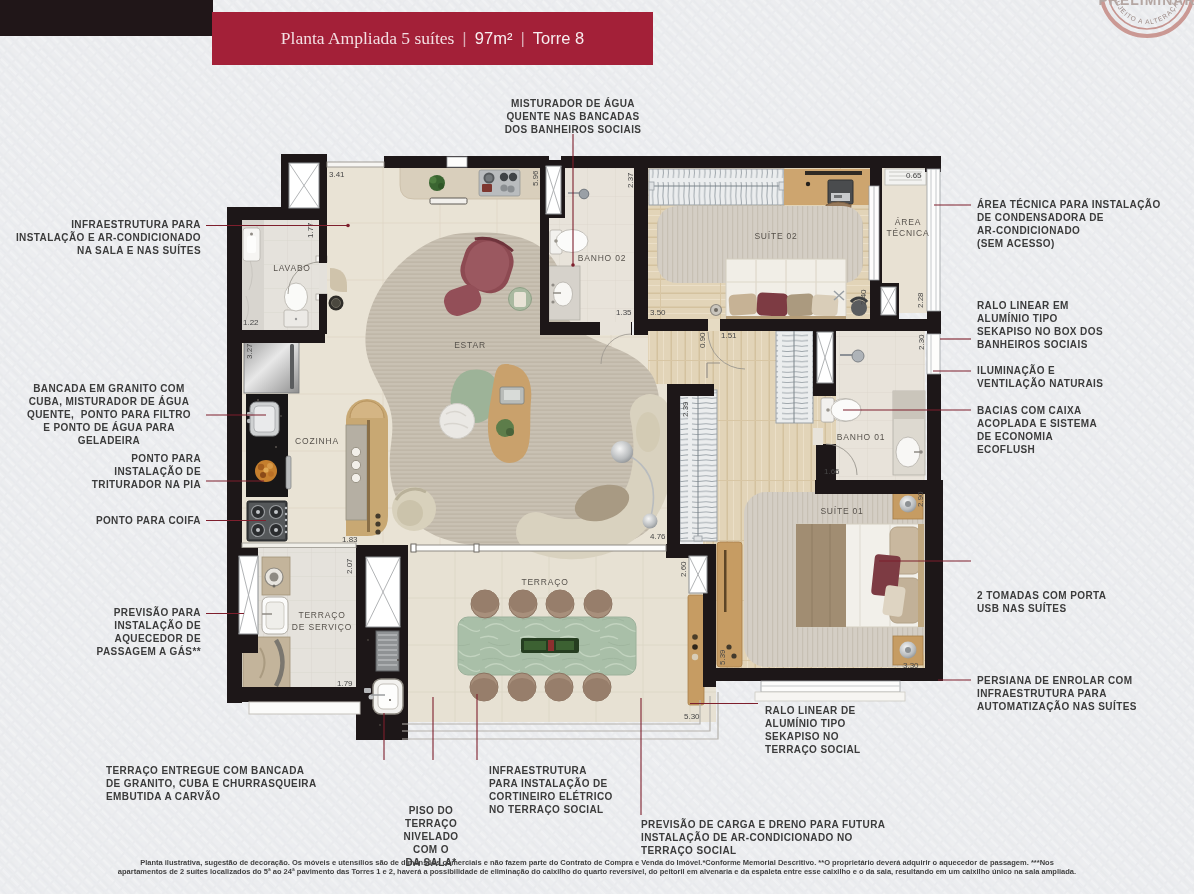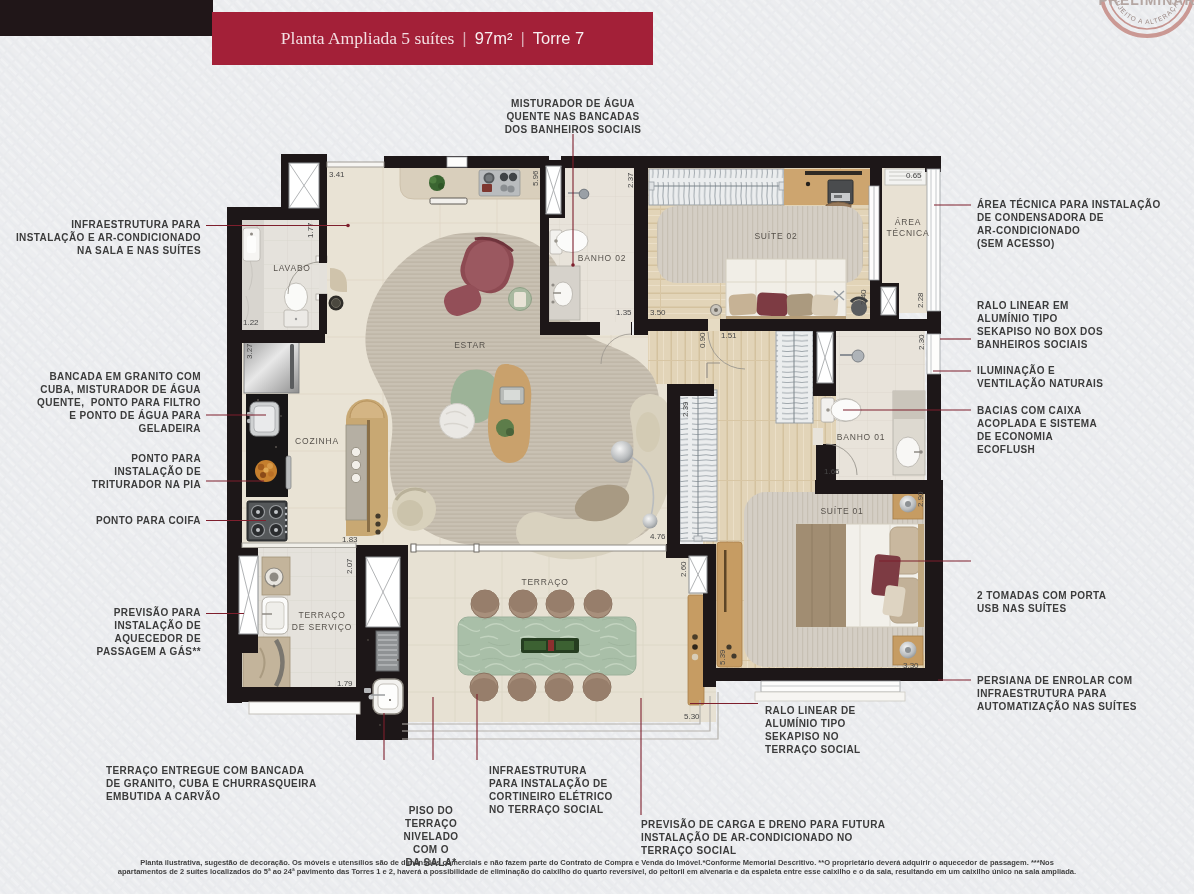--- a/index.html
+++ b/index.html
@@ -49,21 +49,21 @@
 
 <div style="position:absolute;left:0;top:0;width:213px;height:36px;background:#201618"></div>
 
 <div style="position:absolute;left:212px;top:12px;width:441px;height:53px;background:#a32038"></div>
 
 <div style="position:absolute;left:212px;top:12px;width:441px;height:53px;display:flex;align-items:center;justify-content:center;color:#f3dee2;">
  <span style="font-family:'Liberation Serif',serif;font-size:17.5px;">Planta Ampliada 5 suítes</span>
  <span style="font-size:17px;font-weight:100;color:#d8a9b2;margin:0 8px;">|</span>
  <span style="font-size:16.5px;color:#f7edef;">97m²</span>
  <span style="font-size:17px;color:#d8a9b2;margin:0 8px;">|</span>
- <span style="font-size:16.5px;color:#f7edef;">Torre 7</span>
+ <span style="font-size:16.5px;color:#f7edef;">Torre 8</span>
 </div>
 
 <svg width="1194" height="894" style="position:absolute;left:0;top:0" font-family="Liberation Sans,sans-serif">
 <defs>
  <pattern id="rugH" width="4" height="4" patternUnits="userSpaceOnUse">
    <rect width="4" height="4" fill="#c9c1b3"></rect>
         <rect y="1.5" width="4" height="1.2" fill="#bcb3a3"></rect>
  </pattern>
  <pattern id="rugV" width="5" height="5" patternUnits="userSpaceOnUse">
    <rect width="5" height="5" fill="#d4cec5"></rect>
@@ -677,21 +677,21 @@
  <line x1="690" y1="703.5" x2="758" y2="703.5"></line>
 </g>
 <circle cx="348" cy="225.5" r="1.8" fill="#7e1f2d"></circle>
 <circle cx="573" cy="265" r="1.8" fill="#7e1f2d"></circle>
 </svg>
 
 <div class="lbl" style="left:473px;top:97px;width:200px;text-align:center;">MISTURADOR DE ÁGUA<br>QUENTE NAS BANCADAS<br>DOS BANHEIROS SOCIAIS</div>
 
 <div class="lbl" style="left:1px;top:218px;width:200px;text-align:right;">INFRAESTRUTURA PARA<br>INSTALAÇÃO E AR-CONDICIONADO<br>NA SALA E NAS SUÍTES</div>
 
-<div class="lbl" style="left:1px;top:370px;width:200px;text-align:right;">BANCADA EM GRANITO COM<br>CUBA, MISTURADOR DE ÁGUA<br>QUENTE,&nbsp; PONTO PARA FILTRO<br>E PONTO DE ÁGUA PARA<br>GELADEIRA</div>
+<div class="lbl" style="left:1px;top:382px;width:200px;text-align:center;padding-left:8px;">BANCADA EM GRANITO COM<br>CUBA, MISTURADOR DE ÁGUA<br>QUENTE,&nbsp; PONTO PARA FILTRO<br>E PONTO DE ÁGUA PARA<br>GELADEIRA</div>
 
 <div class="lbl" style="left:1px;top:452px;width:200px;text-align:right;">PONTO PARA<br>INSTALAÇÃO DE<br>TRITURADOR NA PIA</div>
 
 <div class="lbl" style="left:1px;top:514px;width:200px;text-align:right;">PONTO PARA COIFA</div>
 
 <div class="lbl" style="left:1px;top:606px;width:200px;text-align:right;">PREVISÃO PARA<br>INSTALAÇÃO DE<br>AQUECEDOR DE<br>PASSAGEM A GÁS**</div>
 
 <div class="lbl" style="left:977px;top:198px;width:215px;">ÁREA TÉCNICA PARA INSTALAÇÃO<br>DE CONDENSADORA DE<br>AR-CONDICIONADO<br>(SEM ACESSO)</div>
 
 <div class="lbl" style="left:977px;top:299px;width:215px;">RALO LINEAR EM<br>ALUMÍNIO TIPO<br>SEKAPISO NO BOX DOS<br>BANHEIROS SOCIAIS</div>

